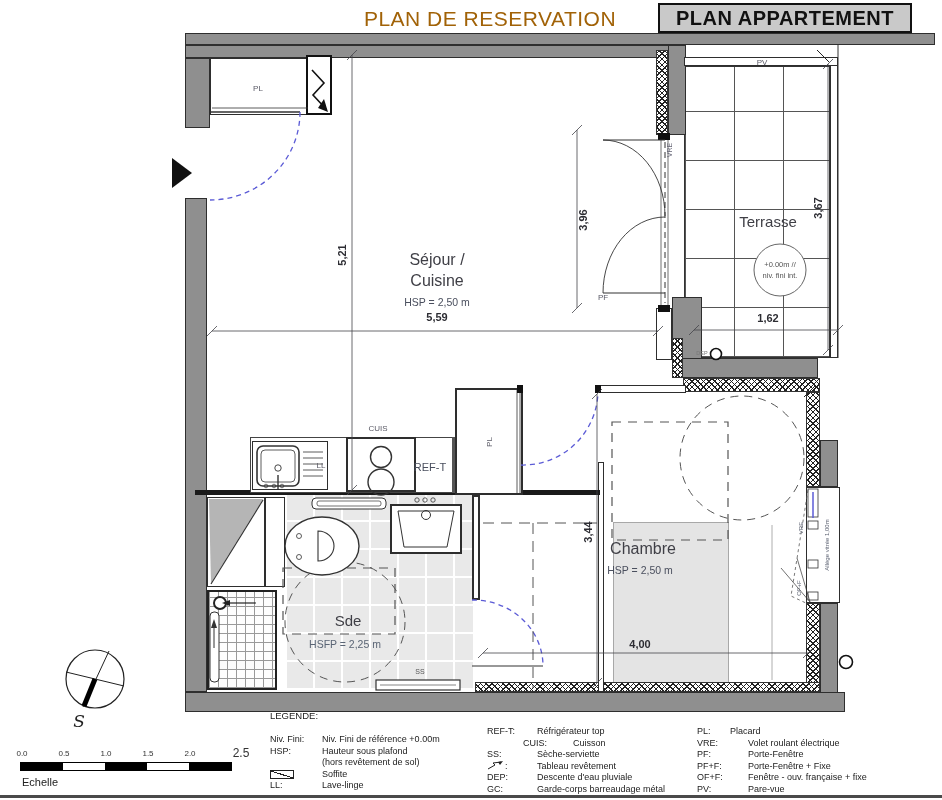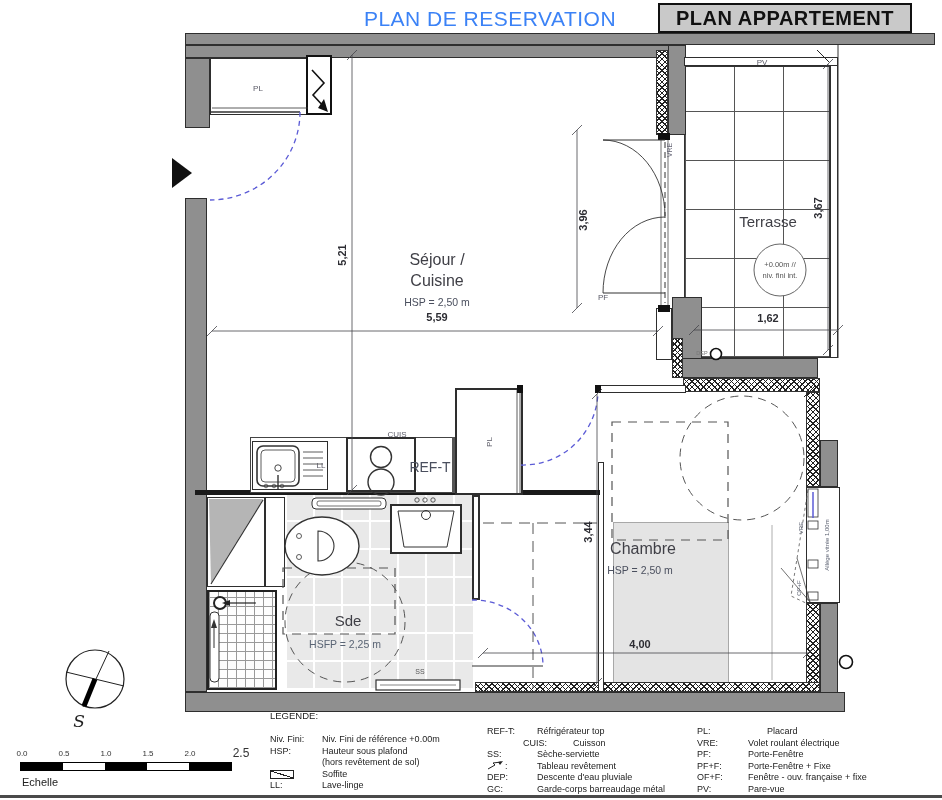--- a/index.html
+++ b/index.html
@@ -33,21 +33,21 @@
   .ld{display:inline-block;vertical-align:top;}
   .soffite-sym{display:inline-block;width:22px;height:7px;border:1px solid #222;vertical-align:middle;
     background:linear-gradient(to top right,transparent 46%,#222 46%,#222 54%,transparent 54%);}
   svg{pointer-events:none;}
 </style>
 </head>
 <body>
 
 <div id="plan">
 
-  <div class="lbl" style="left:490px;top:19px;font-size:21px;color:#3b82f6;letter-spacing:.5px;">PLAN DE RESERVATION</div>
+  <div class="lbl" style="left:490px;top:19px;font-size:21px;color:#a16207;letter-spacing:.5px;">PLAN DE RESERVATION</div>
   <div class="abs" style="left:658px;top:3px;width:254px;height:30px;background:#c9c9c9;border:2px solid #111;display:flex;align-items:center;justify-content:center;">
     <span style="font-size:20px;font-weight:bold;color:#111;letter-spacing:.5px;">PLAN APPARTEMENT</span>
   </div>
 
   <div class="tiles-terr" style="left:684px;top:66px;width:146px;height:292px;"></div>
   <div class="tiles-sde" style="left:285px;top:495px;width:188px;height:195px;"></div>
   <div class="tiles-fine" style="left:207px;top:590px;width:70px;height:100px;"></div>
 
   <div class="abs" style="left:613px;top:522px;width:116px;height:161px;background:#e4e4e4;border:1px solid #a8a8a8;"></div>
 
@@ -250,23 +250,23 @@
   <div class="lbl dim" style="left:768px;top:318px;">1,62</div>
   <div class="lbl" style="left:702px;top:353px;font-size:5.5px;color:#777;">DEP</div>
   <div class="vlbl" style="left:669px;top:150px;font-size:7px;color:#667;">VRE</div>
   <div class="lbl tag" style="left:603px;top:297px;">PF</div>
   <div class="vlbl dim" style="left:583px;top:220px;">3,96</div>
   <div class="vlbl dim" style="left:342px;top:255px;">5,21</div>
   <div class="lbl room" style="left:437px;top:260px;">Séjour /</div>
   <div class="lbl room" style="left:437px;top:281px;">Cuisine</div>
   <div class="lbl hsp" style="left:437px;top:302px;">HSP = 2,50 m</div>
   <div class="lbl dim" style="left:437px;top:317px;">5,59</div>
-  <div class="lbl tag" style="left:397px;top:428px;margin-top:6px;">CUIS</div>
+  <div class="lbl tag" style="left:378px;top:428px;">CUIS</div>
   <div class="lbl tag" style="left:321px;top:465px;">LL</div>
-  <div class="lbl" style="left:430px;top:467px;font-size:14px;color:#4a4f5e;">REF-T</div>
+  <div class="lbl" style="left:430px;top:467px;font-size:11px;color:#4a4f5e;">REF-T</div>
   <div class="vlbl tag" style="left:489px;top:442px;">PL</div>
   <div class="lbl room" style="left:643px;top:549px;">Chambre</div>
   <div class="lbl hsp" style="left:640px;top:570px;">HSP = 2,50 m</div>
   <div class="vlbl dim" style="left:588px;top:532px;">3,44</div>
   <div class="lbl dim" style="left:640px;top:644px;">4,00</div>
   <div class="lbl room" style="left:348px;top:620px;font-size:15px;">Sde</div>
   <div class="lbl hsp" style="left:345px;top:644px;color:#5a6575;">HSFP = 2,25 m</div>
   <div class="lbl" style="left:420px;top:671px;font-size:7px;color:#555;">SS</div>
   <div class="vlbl tinytag" style="left:801px;top:528px;">VRE</div>
   <div class="vlbl tinytag" style="left:827px;top:545px;">Allège vitrée 1,00m</div>
@@ -305,21 +305,21 @@
       <div><span class="lt" style="width:50px;margin-left:36px;">CUIS:</span><span class="ld">Cuisson</span></div>
       <div><span class="lt" style="width:50px;">SS:</span><span class="ld">Sèche-serviette</span></div>
       <div><span class="lt" style="width:50px;"><svg width="18" height="10" style="vertical-align:middle;">
               <path d="M1,8 L8,4 L6,2 L14,1" fill="none" stroke="#222" stroke-width="1"></path>
               <polygon points="16,0 11,1 13,4" fill="#222"></polygon>
             </svg><span>:</span></span><span class="ld">Tableau revêtement</span></div>
       <div><span class="lt" style="width:50px;">DEP:</span><span class="ld">Descente d'eau pluviale</span></div>
       <div><span class="lt" style="width:50px;">GC:</span><span class="ld">Garde-corps barreaudage métal</span></div>
     </div>
     <div class="legend-col" style="left:429px;top:16px;">
-      <div><span class="lt" style="width:70px;">PL:</span><span class="ld">Placard</span></div>
+      <div><span class="lt" style="width:33px;">PL:</span><span class="ld">Placard</span></div>
       <div><span class="lt" style="width:51px;">VRE:</span><span class="ld">Volet roulant électrique</span></div>
       <div><span class="lt" style="width:51px;">PF:</span><span class="ld">Porte-Fenêtre</span></div>
       <div><span class="lt" style="width:51px;">PF+F:</span><span class="ld">Porte-Fenêtre + Fixe</span></div>
       <div><span class="lt" style="width:51px;">OF+F:</span><span class="ld">Fenêtre - ouv. française + fixe</span></div>
       <div><span class="lt" style="width:51px;">PV:</span><span class="ld">Pare-vue</span></div>
     </div>
   </div>
 
   <div class="abs" style="left:0;top:795px;width:942px;height:3px;background:#4a4a4a;"></div>
 </div>

